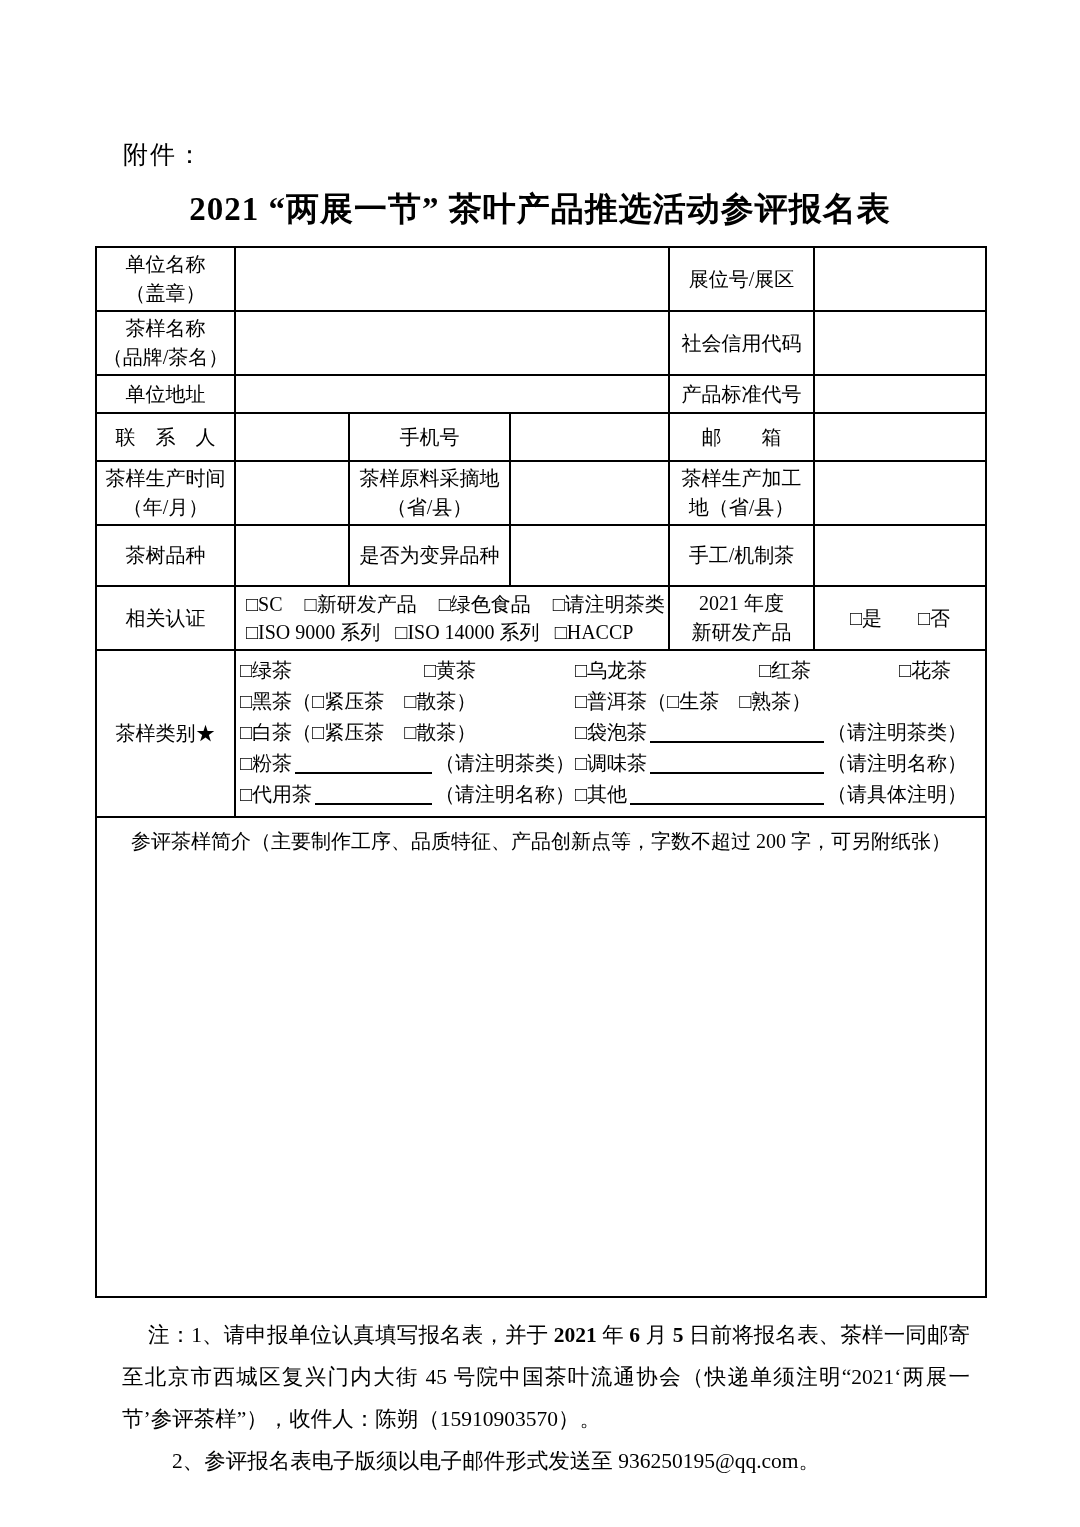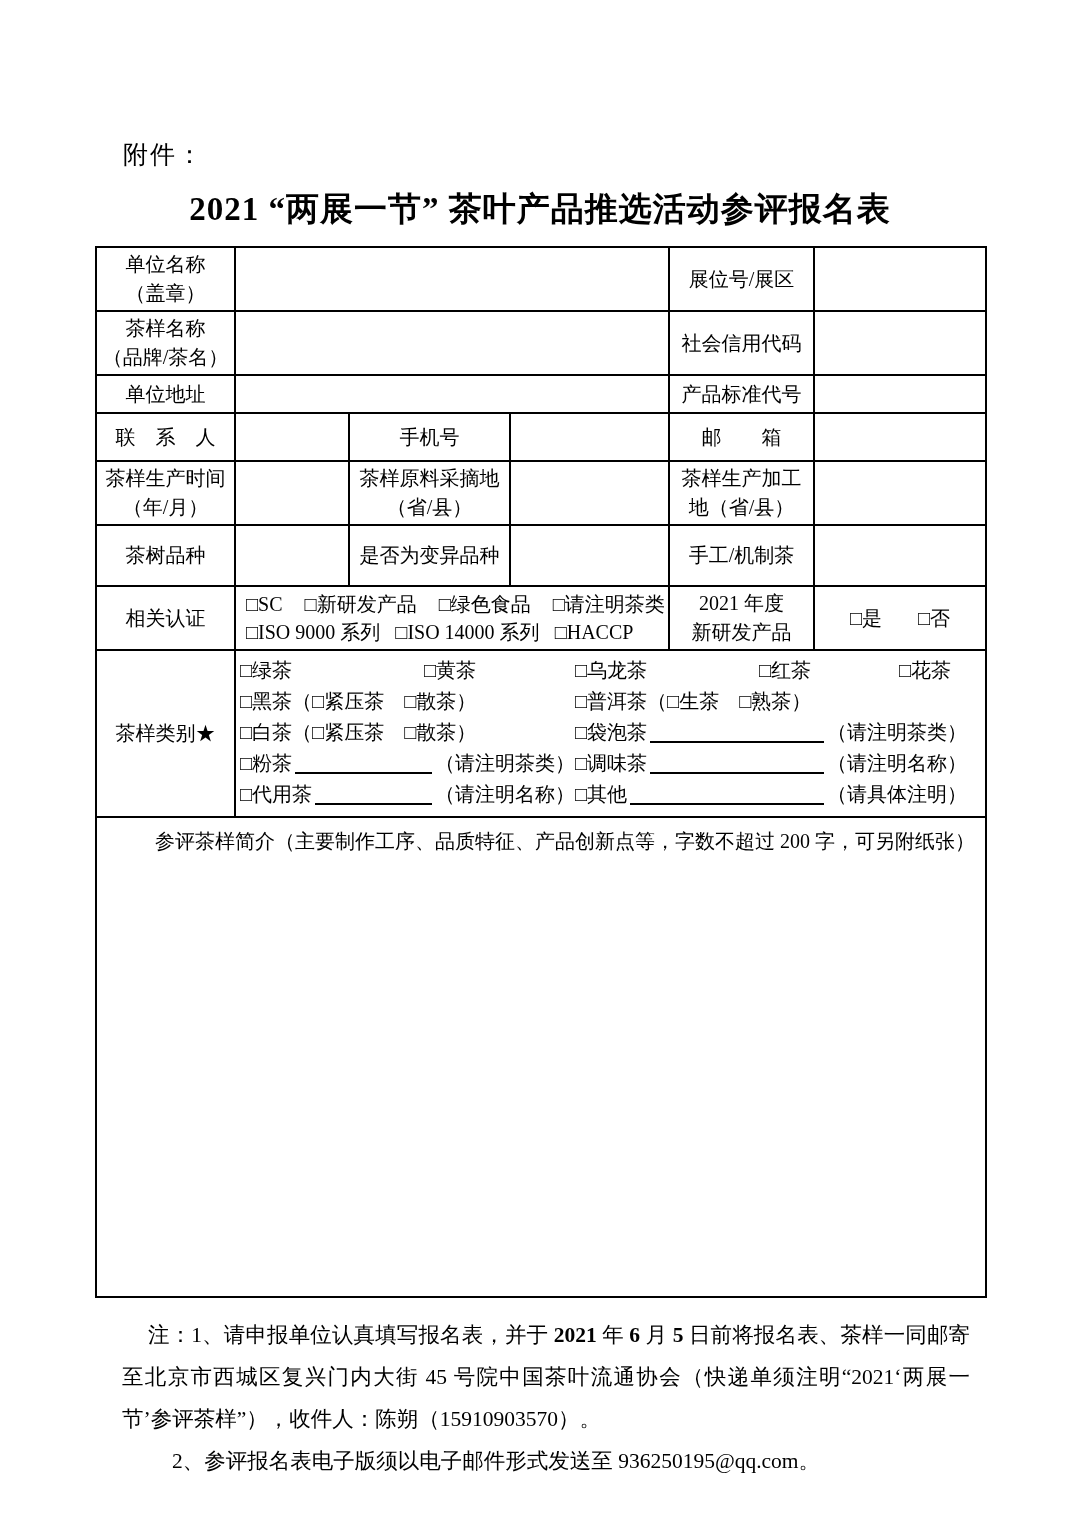--- a/index.html
+++ b/index.html
@@ -58,21 +58,21 @@
   .tea-left { width:335px; display:flex; }
   .tea-right { flex:1; display:flex; }
   .blank {
     flex:1; align-self:flex-end;
     height:0; border-bottom:2px solid #000;
     margin:0 3px 5px 3px;
   }
   .note-suffix { white-space:nowrap; }
 
   td.intro {
-    vertical-align:top; text-align:right;
+    vertical-align:top; text-align:center;
     padding:8px 10px; line-height:1.5;
   }
 
   .notes {
     margin:16px 110px 0 100px;
     font-size:21.5px;
     line-height:42px;
     text-align:justify;
   }
   .notes p { margin:0; }

